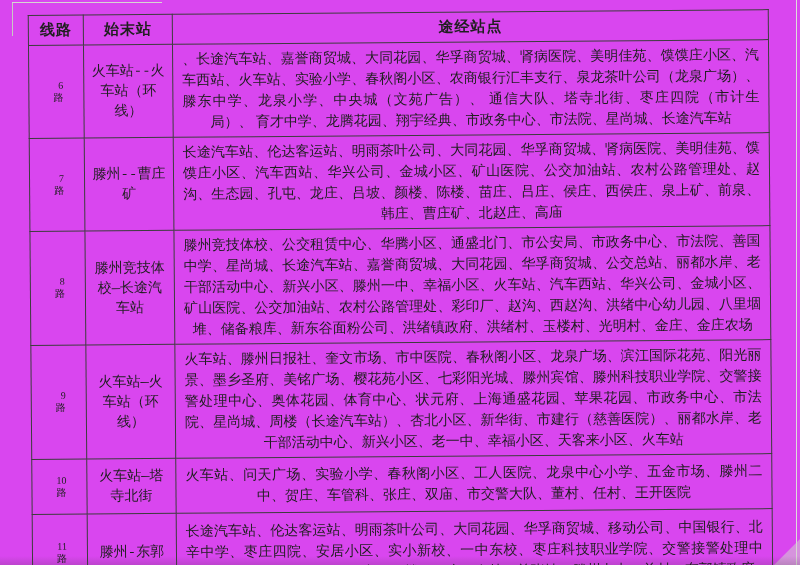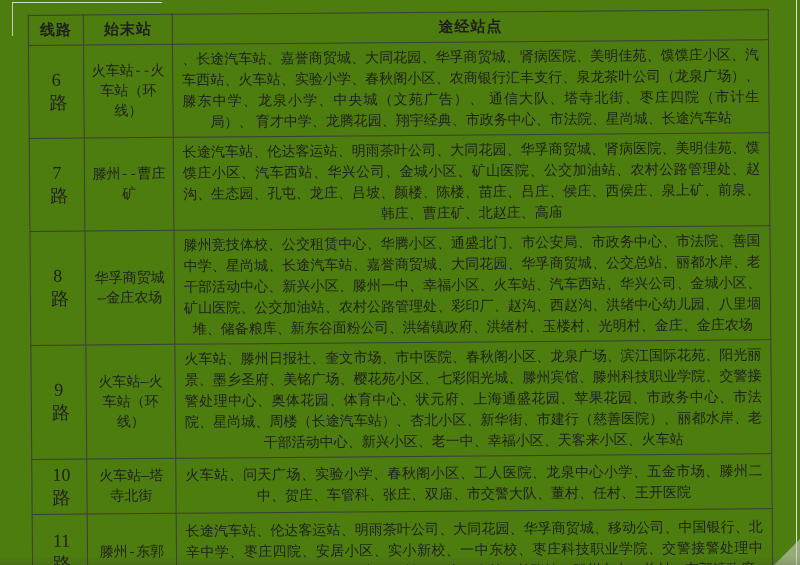--- a/index.html
+++ b/index.html
@@ -7,21 +7,21 @@
     padding: 0;
     width: 800px;
     height: 565px;
     overflow: hidden;
     background: #f0f0ee;
     font-family: "Liberation Serif", "DejaVu Serif", serif;
   }
   .page {
     position: absolute;
     inset: 0;
-    background: #4d7c0f;
+    background: #d946ef;
   }
   
   .artifact-topleft-v {
     position: absolute; left: 12px; top: 2px; width: 1px; height: 34px;
     background: #c9c9c4;
   }
   .artifact-topleft-h {
     position: absolute; left: 12px; top: 2px; width: 150px; height: 1px;
     background: #d6d6d1;
   }
@@ -55,22 +55,22 @@
     overflow: hidden;
   }
   .bus-table th {
     font-size: 15px;
     font-weight: bold;
     text-align: center;
     height: 27px;
     letter-spacing: 1px;
   }
   td.route-cell {
-    text-align: center;
-    font-size: 18px;
+    text-align: right;
+    font-size: 10px;
     padding: 0 20px;
   }
   td.terminals-cell {
     text-align: center;
     font-size: 14px;
     line-height: 20px;
     padding: 2px 5px;
     font-family: Liberation Mono, monospace;
   }
   td.stops-cell {
@@ -117,21 +117,21 @@
         <td class="terminals-cell">火车站--火车站（环线）</td>
         <td class="stops-cell">、长途汽车站、嘉誉商贸城、大同花园、华孚商贸城、肾病医院、美明佳苑、馍馍庄小区、汽车西站、火车站、实验小学、春秋阁小区、农商银行汇丰支行、泉龙茶叶公司（龙泉广场）、滕东中学、龙泉小学、中央城（文苑广告）、 通信大队、塔寺北街、枣庄四院（市计生局）、 育才中学、龙腾花园、翔宇经典、市政务中心、市法院、星尚城、长途汽车站</td>
       </tr>
       <tr class="r7">
         <td class="route-cell">7路</td>
         <td class="terminals-cell">滕州--曹庄矿</td>
         <td class="stops-cell">长途汽车站、伦达客运站、明雨茶叶公司、大同花园、华孚商贸城、肾病医院、美明佳苑、馍馍庄小区、汽车西站、华兴公司、金城小区、矿山医院、公交加油站、农村公路管理处、赵沟、生态园、孔屯、龙庄、吕坡、颜楼、陈楼、苗庄、吕庄、侯庄、西侯庄、泉上矿、前泉、韩庄、曹庄矿、北赵庄、高庙</td>
       </tr>
       <tr class="r8">
         <td class="route-cell">8路</td>
-        <td class="terminals-cell">华孚商贸城—金庄农场</td>
+        <td class="terminals-cell">滕州竞技体校—长途汽车站</td>
         <td class="stops-cell">滕州竞技体校、公交租赁中心、华腾小区、通盛北门、市公安局、市政务中心、市法院、善国中学、星尚城、长途汽车站、嘉誉商贸城、大同花园、华孚商贸城、公交总站、丽都水岸、老干部活动中心、新兴小区、滕州一中、幸福小区、火车站、汽车西站、华兴公司、金城小区、矿山医院、公交加油站、农村公路管理处、彩印厂、赵沟、西赵沟、洪绪中心幼儿园、八里堌堆、储备粮库、新东谷面粉公司、洪绪镇政府、洪绪村、玉楼村、光明村、金庄、金庄农场</td>
       </tr>
       <tr class="r9">
         <td class="route-cell">9路</td>
         <td class="terminals-cell">火车站—火车站（环线）</td>
         <td class="stops-cell">火车站、滕州日报社、奎文市场、市中医院、春秋阁小区、龙泉广场、滨江国际花苑、阳光丽景、墨乡圣府、美铭广场、樱花苑小区、七彩阳光城、滕州宾馆、滕州科技职业学院、交警接警处理中心、奥体花园、体育中心、状元府、上海通盛花园、苹果花园、市政务中心、市法院、星尚城、周楼（长途汽车站）、杏北小区、新华街、市建行（慈善医院）、丽都水岸、老干部活动中心、新兴小区、老一中、幸福小区、天客来小区、火车站</td>
       </tr>
       <tr class="r10">
         <td class="route-cell">10路</td>
         <td class="terminals-cell">火车站—塔寺北街</td>

